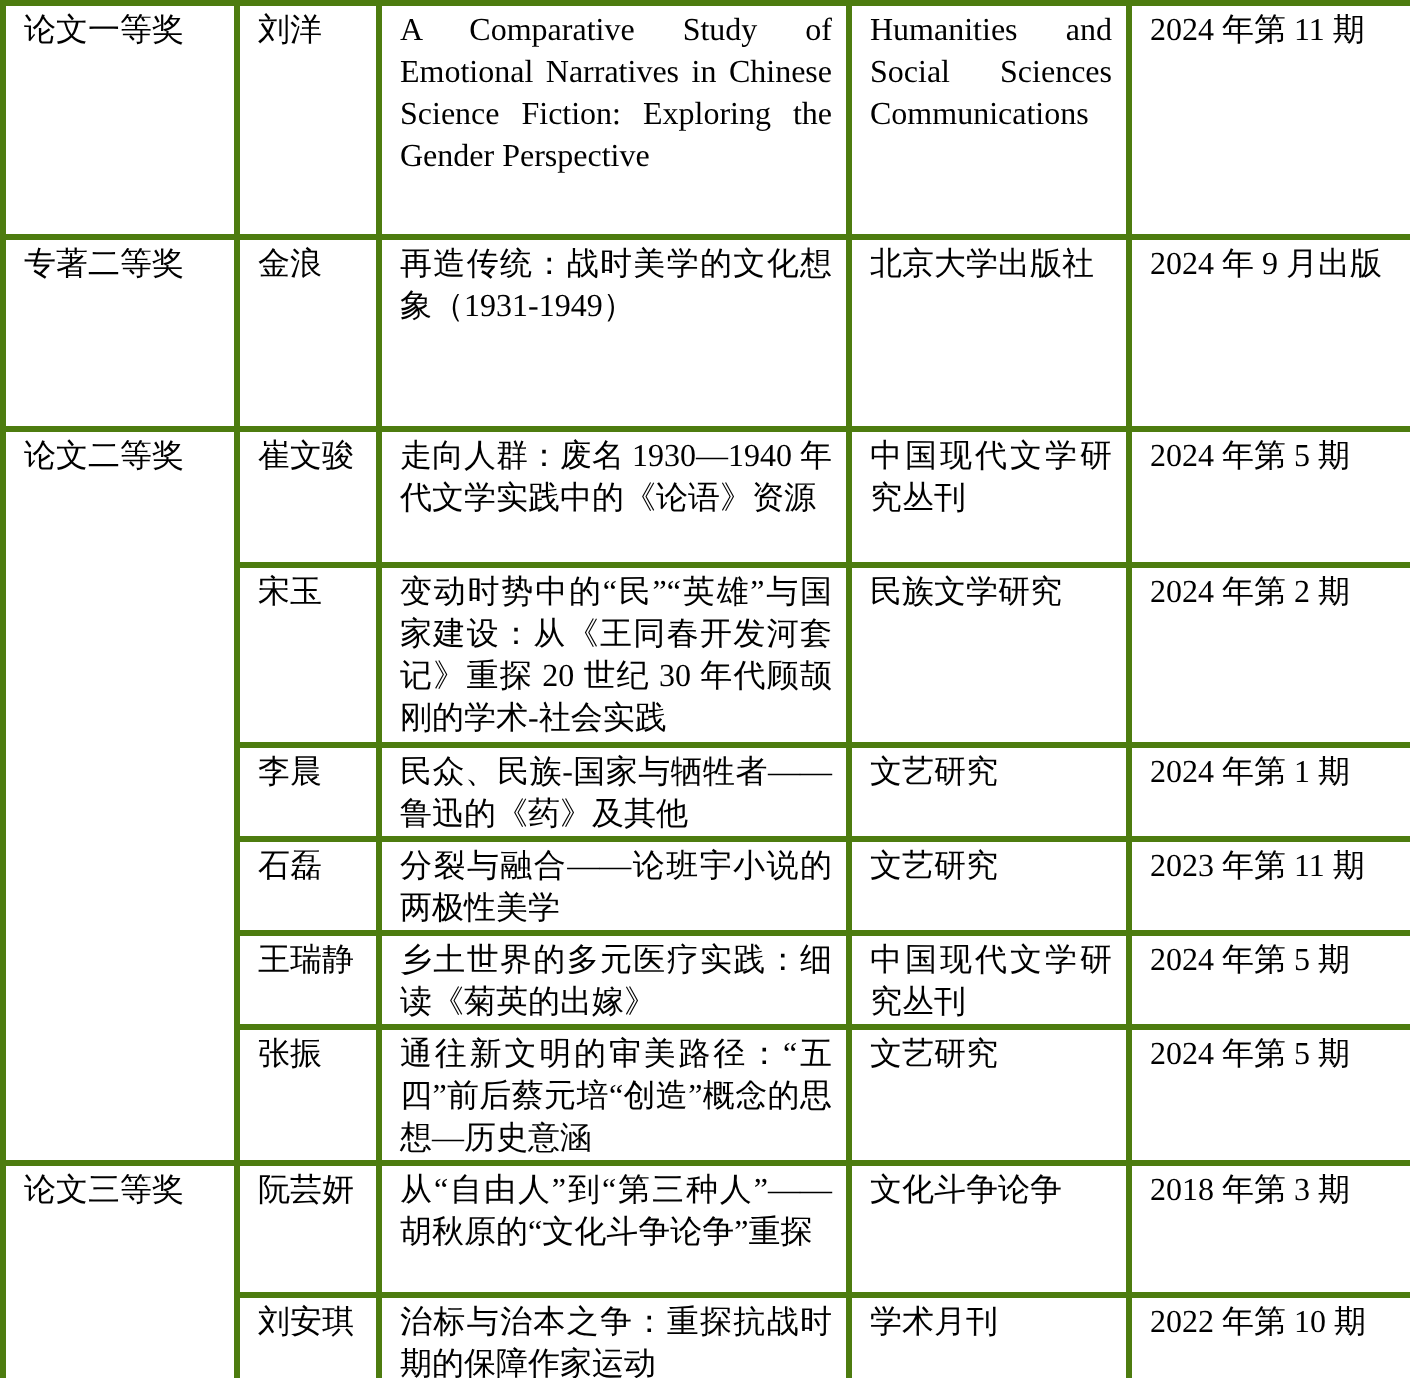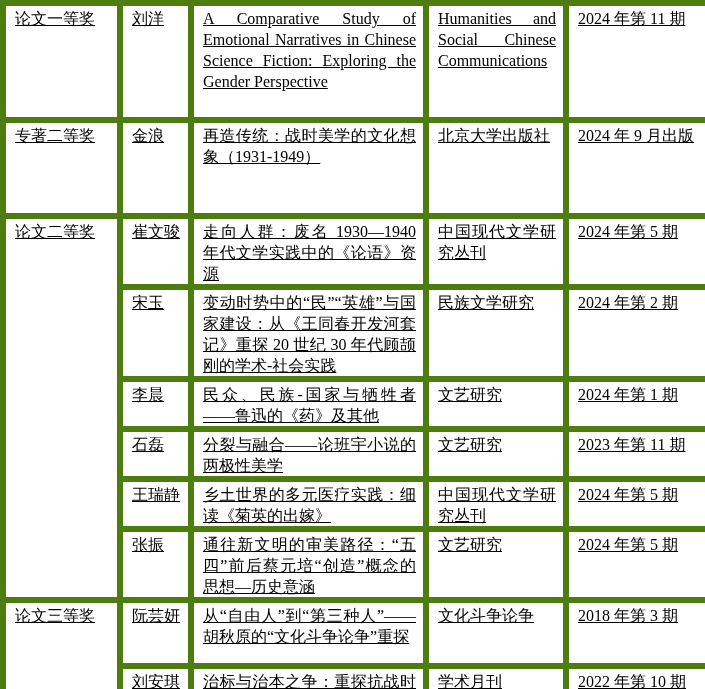--- a/index.html
+++ b/index.html
@@ -13,28 +13,27 @@
   }
   table.awards {
     width: 705px;
     height: 689px;
     border-collapse: collapse;
     table-layout: fixed;
     border: 2px solid #000000;
     background: #ffffff;
   }
   table.awards td {
-    border: 6px solid #4d7c0f;
+    border: 3px solid #4d7c0f;
     vertical-align: top;
     font-size: 16px;
     line-height: 21px;
     padding: 2px 7px 0 9px;
     overflow: hidden;
     word-break: break-word;
-    text-decoration: underline;
   }
   td.cell-award   { padding-left: 10px; }
   td.cell-name    { padding-left: 8px; margin-left: 22px; }
   td.cell-title   { text-align: justify; padding-right: 8px; }
   td.cell-venue   { text-align: justify; padding-right: 8px; }
   td.cell-issue   { padding-left: 7px; white-space: nowrap; margin-left: 40px; }
 </style>
 </head>
 <body>
 
@@ -44,21 +43,21 @@
     <col style="width:71px">
     <col style="width:235px">
     <col style="width:140px">
     <col style="width:142px">
   </colgroup>
   <tbody>
     <tr style="height:117px">
       <td class="cell-award">论文一等奖</td>
       <td class="cell-name">刘洋</td>
       <td class="cell-title">A Comparative Study of Emotional Narratives in Chinese Science Fiction: Exploring the Gender Perspective</td>
-      <td class="cell-venue">Humanities and Social Chinese Communications</td>
+      <td class="cell-venue">Humanities and Social Sciences Communications</td>
       <td class="cell-issue">2024 年第 11 期</td>
     </tr>
     <tr style="height:96px">
       <td class="cell-award">专著二等奖</td>
       <td class="cell-name">金浪</td>
       <td class="cell-title">再造传统：战时美学的文化想象（1931-1949）</td>
       <td class="cell-venue">北京大学出版社</td>
       <td class="cell-issue">2024 年 9 月出版</td>
     </tr>
     <tr style="height:68px">

